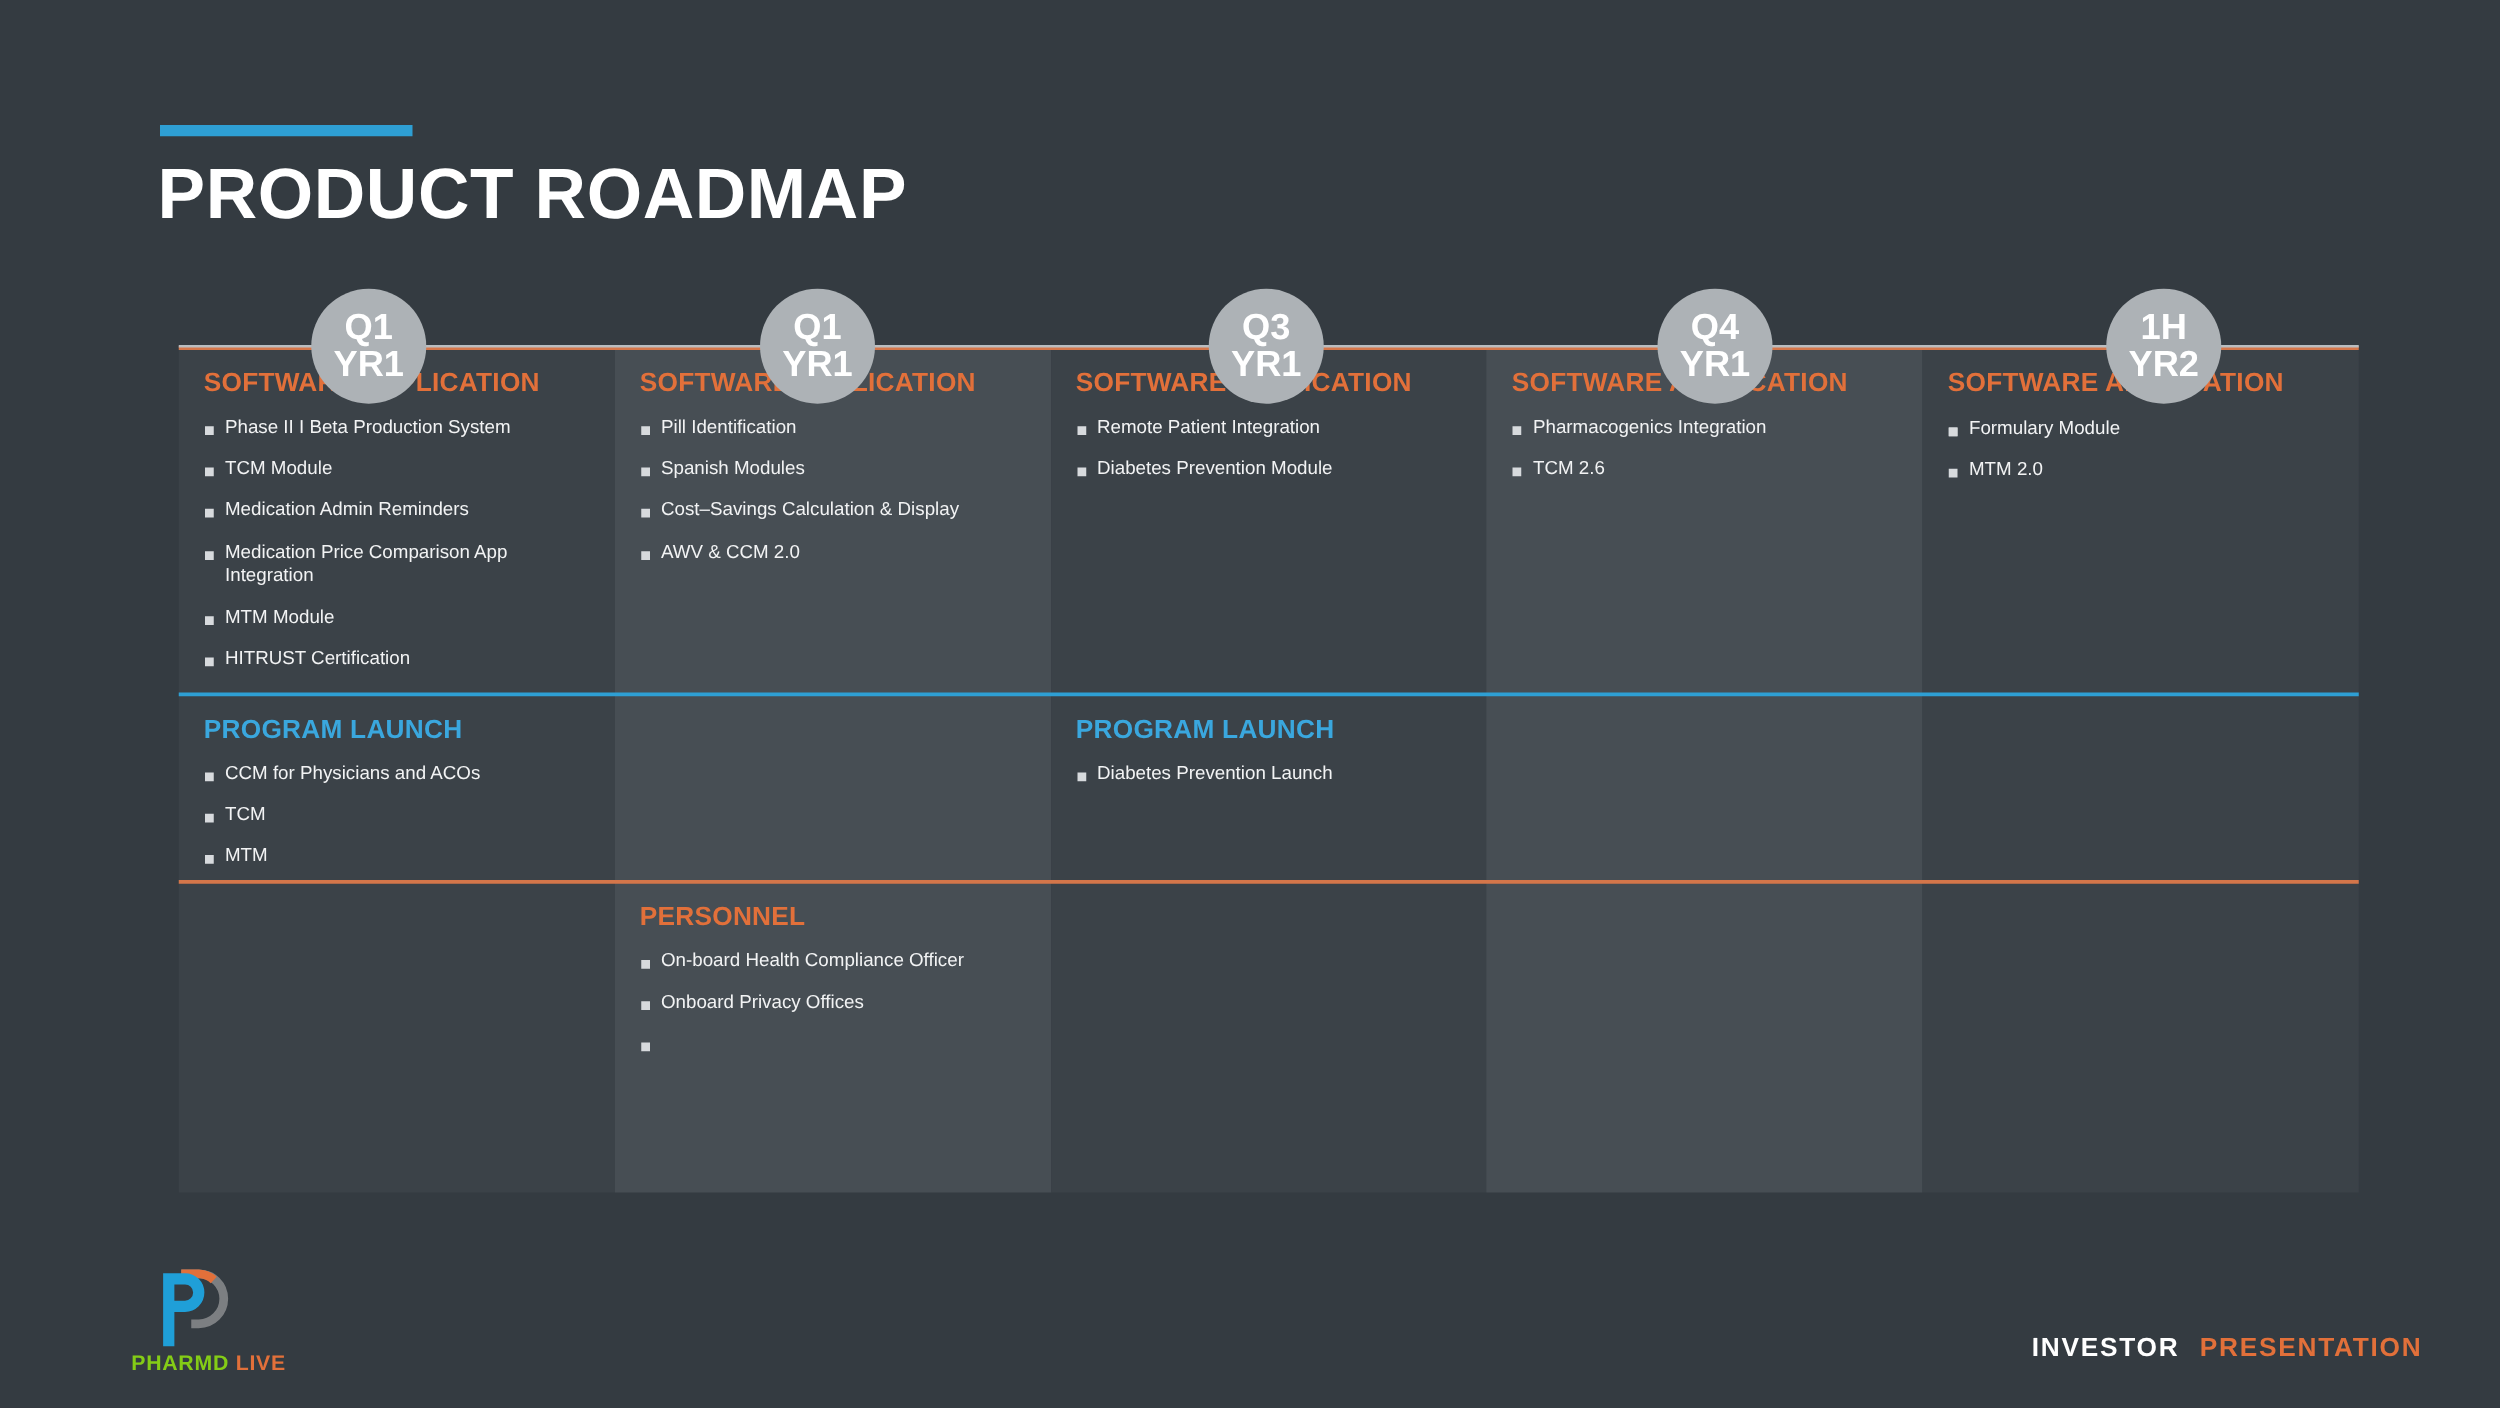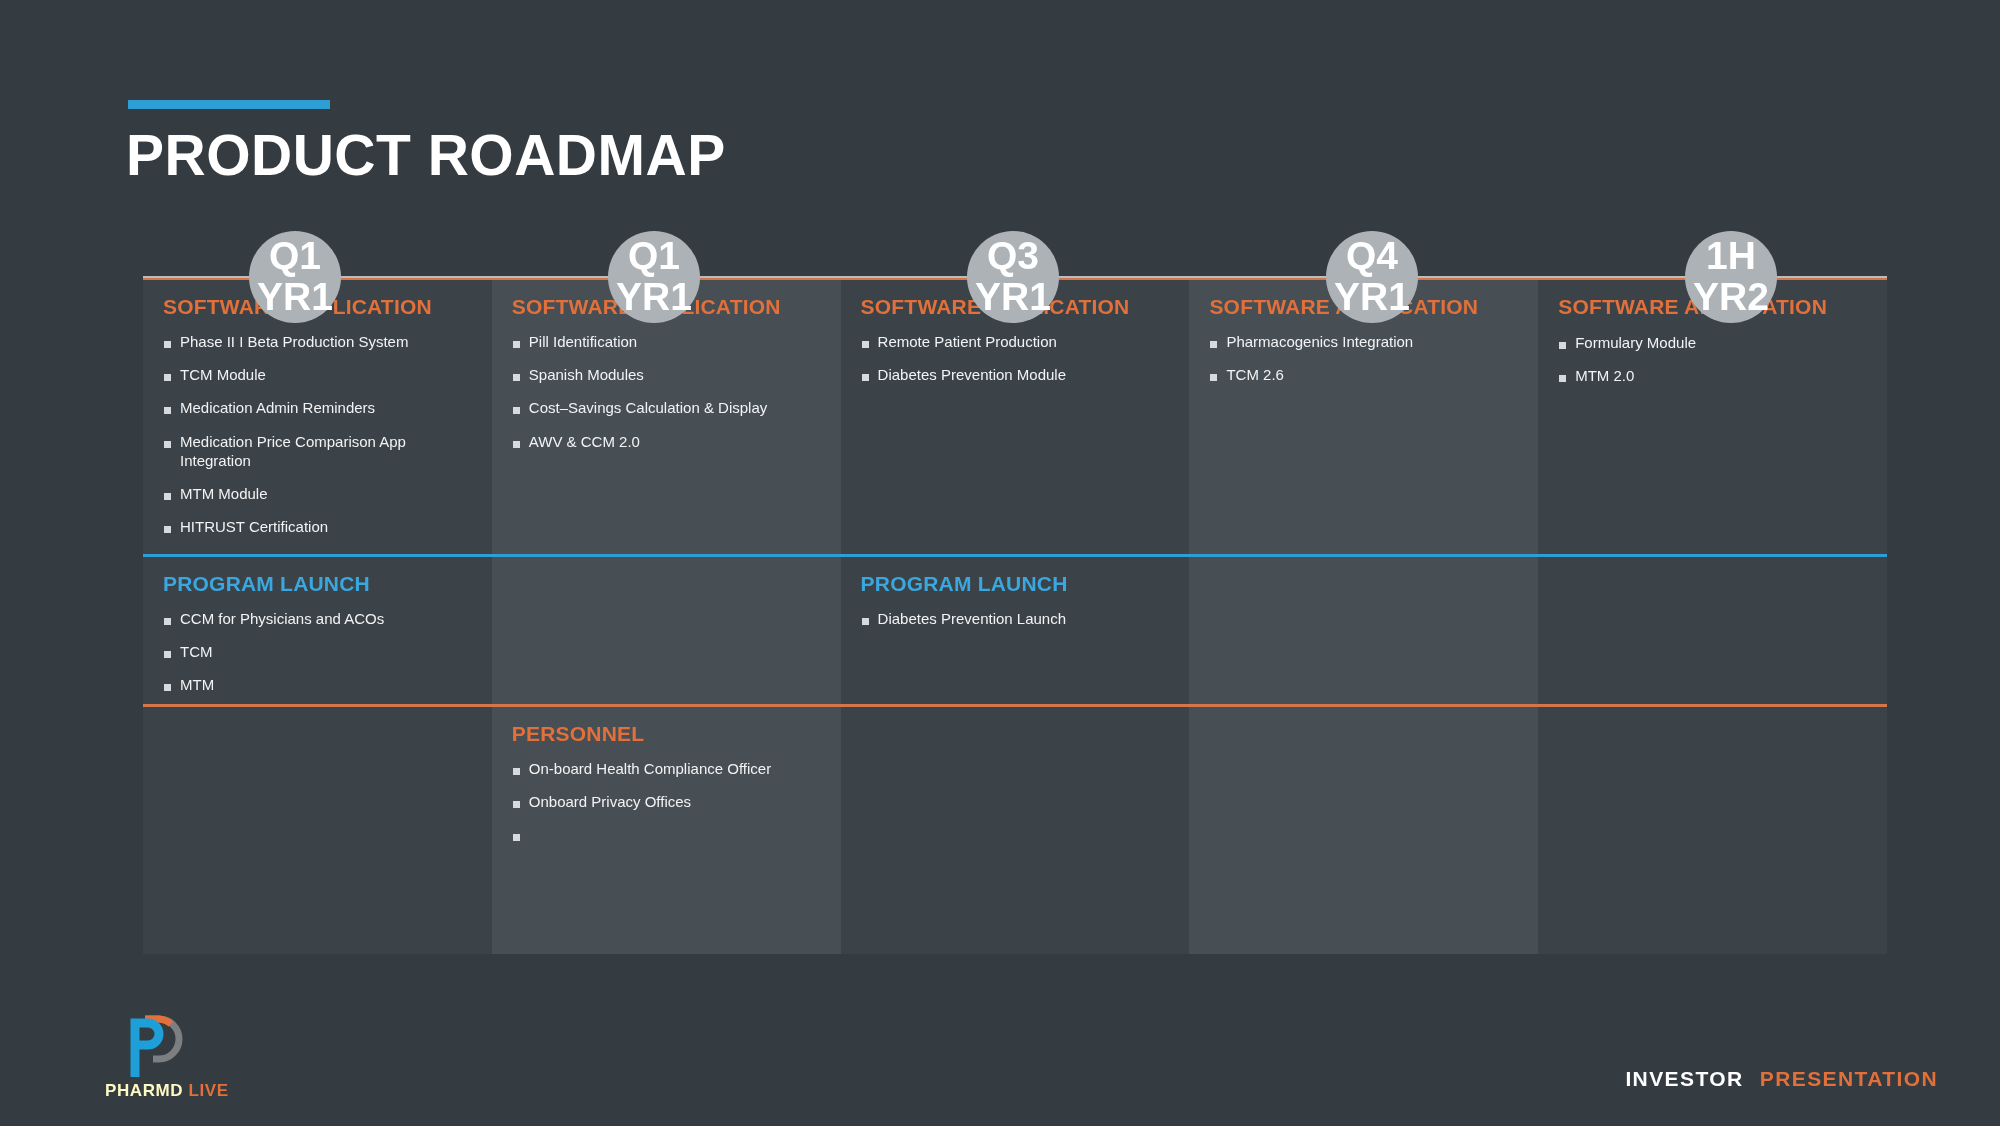--- a/index.html
+++ b/index.html
@@ -37,21 +37,21 @@
     position: absolute; left: 143px; top: 276px;
     width: 1744px; height: 2px; background: #b9bdc0;
   }
 
   
   .circle {
     position: absolute; width: 92px; height: 92px; border-radius: 50%;
     background: #adb2b6; color: #ffffff;
     display: flex; flex-direction: column;
     align-items: center; justify-content: center;
-    font-size: 39px; font-weight: bold; line-height: 1.05;
+    font-size: 29px; font-weight: bold; line-height: 1.05;
     top: 231px;
   }
 
   
   .row { position: absolute; left: 0; width: 100%; display: flex; }
   .row-rule { position: absolute; left: 0; width: 100%; height: 3px; }
   .rule-orange { background: #d4764a; }
   .rule-blue   { background: #2e9fd4; }
 
   .cell { position: relative; padding: 0 20px; }
@@ -75,21 +75,21 @@
     width: 7px; height: 7px; background: #d7dadd;
   }
 
   
   .logo-wrap { position: absolute; left: 105px; top: 1015px; width: 230px; height: 90px; }
   .logo-mark { position: absolute; left: 10px; top: 0px; width: 78px; height: 62px; }
   .logo-text {
     position: absolute; left: 0px; top: 66px;
     font-size: 17px; font-weight: bold; letter-spacing: 0.6px;
   }
-  .logo-text .a { color: #fef9c3; text-align: right; }
+  .logo-text .a { color: #84cc16; text-align: right; }
   .logo-text .b { color: #e2703a; }
 
   .footer-right {
     position: absolute; right: 62px; bottom: 35px;
     font-size: 21px; font-weight: bold; letter-spacing: 1.4px;
   }
   .footer-right .w { color: #ffffff; text-align: right; }
   .footer-right .o { color: #e2703a; margin-left: 9px; }
 </style>
 </head>
@@ -132,21 +132,21 @@
             <li><span class="bul"></span><span>Spanish Modules</span></li>
             <li><span class="bul"></span><span>Cost–Savings Calculation &amp; Display</span></li>
             <li><span class="bul"></span><span>AWV &amp; CCM 2.0</span></li>
           </ul>
         </div>
       </div>
       <div class="cell" style="width:20%">
         <div class="cell-inner">
           <div class="sec-head orange">SOFTWARE APPLICATION</div>
           <ul class="items">
-            <li><span class="bul"></span><span>Remote Patient Production</span></li>
+            <li><span class="bul"></span><span>Remote Patient Integration</span></li>
             <li><span class="bul"></span><span>Diabetes Prevention Module</span></li>
           </ul>
         </div>
       </div>
       <div class="cell" style="width:20%">
         <div class="cell-inner">
           <div class="sec-head orange">SOFTWARE APPLICATION</div>
           <ul class="items">
             <li><span class="bul"></span><span>Pharmacogenics Integration</span></li>
             <li><span class="bul"></span><span>TCM 2.6</span></li>

